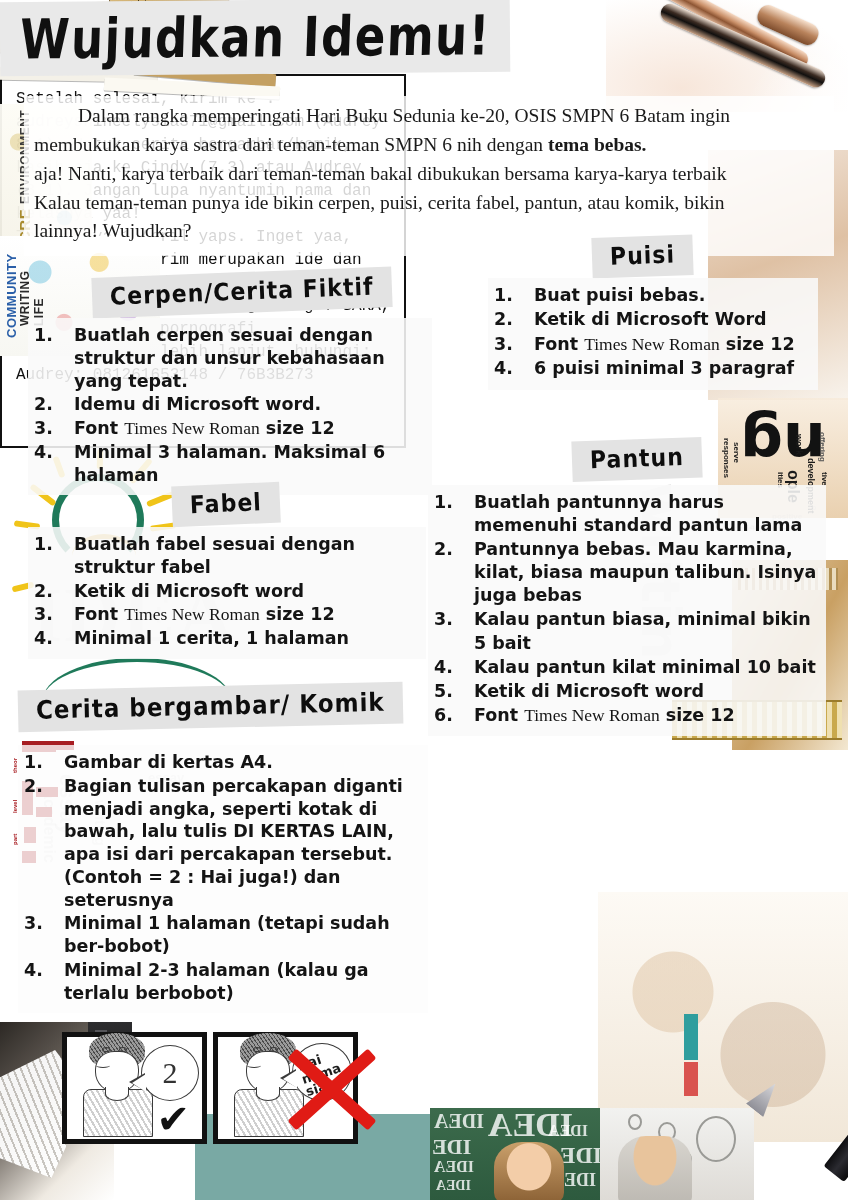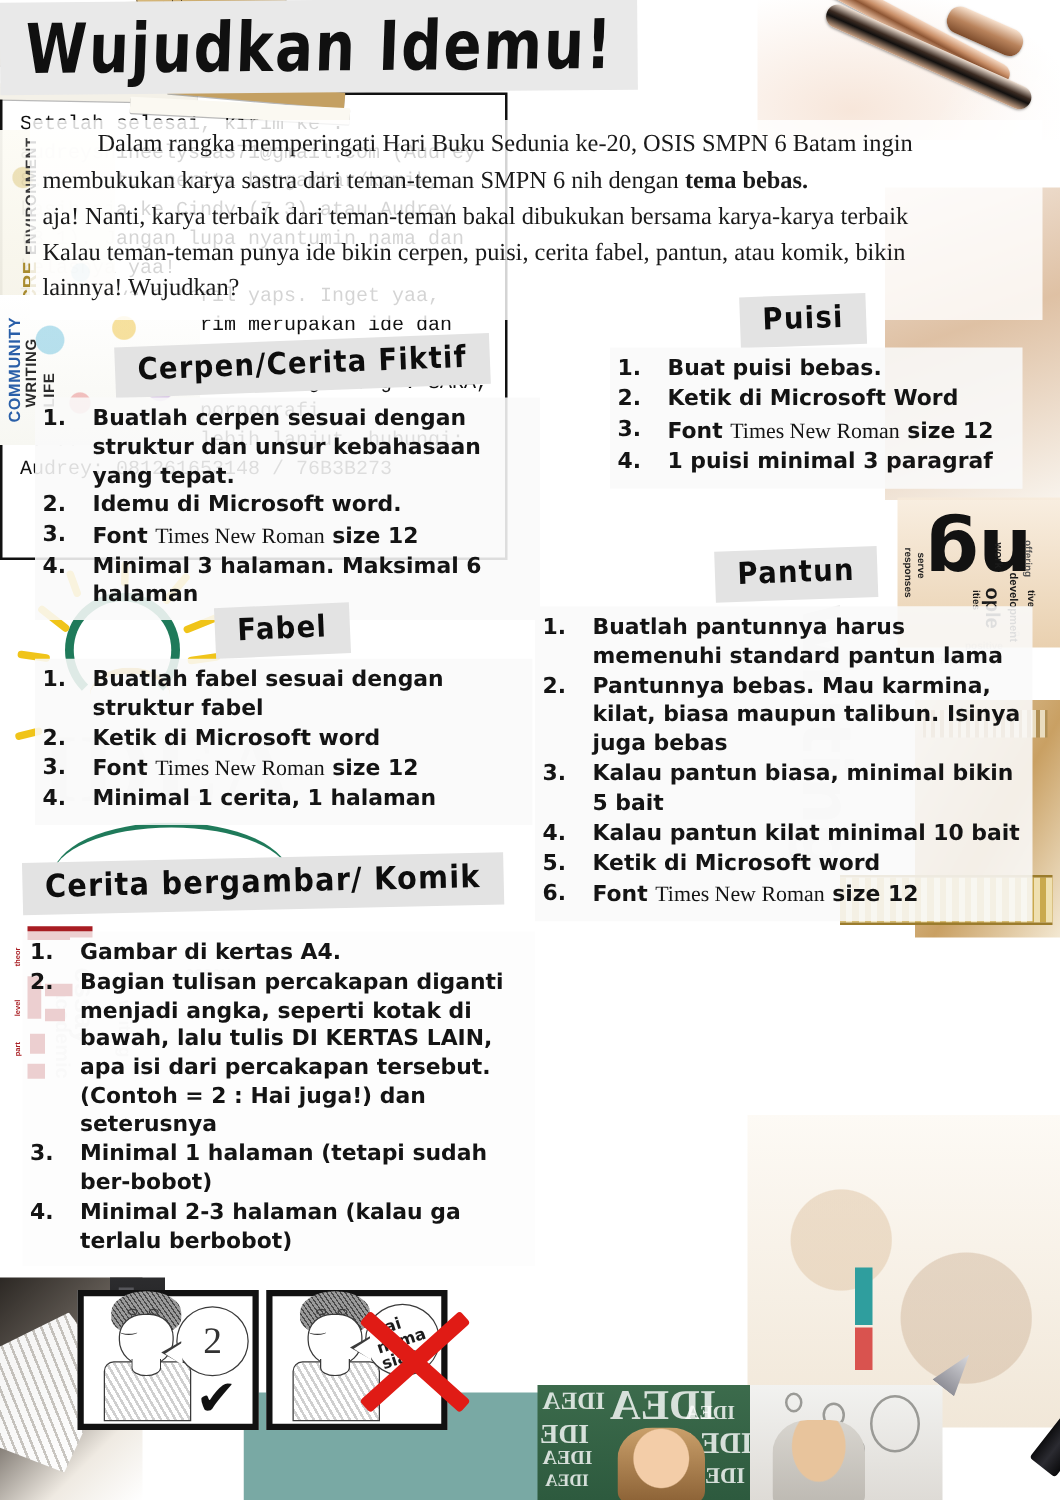--- a/index.html
+++ b/index.html
@@ -563,21 +563,21 @@
       <li>
           <span class="num">2.</span>
           <span class="txt">Ketik di Microsoft Word</span>
         </li>
       <li>
           <span class="num">3.</span>
           <span class="txt"><span>Font </span><span class="tnr">Times New Roman</span><span> size 12</span></span>
         </li>
       <li>
           <span class="num">4.</span>
-          <span class="txt">1 puisi minimal 3 paragraf</span>
+          <span class="txt">6 puisi minimal 3 paragraf</span>
         </li>
     </ol>
   </div>
 
   <div class="chip" style="left: 172px; top: 486px; font-size: 22px; transform: rotate(-2.5deg) scaleY(1.1);">Fabel</div>
   <div class="card" style="left: 28px; top: 527px; width: 398px; font-size: 17.5px; line-height: 1.30;">
     <ol class="lst">
       <li>
           <span class="num">1.</span>
           <span class="txt">Buatlah fabel sesuai dengan struktur fabel</span>

